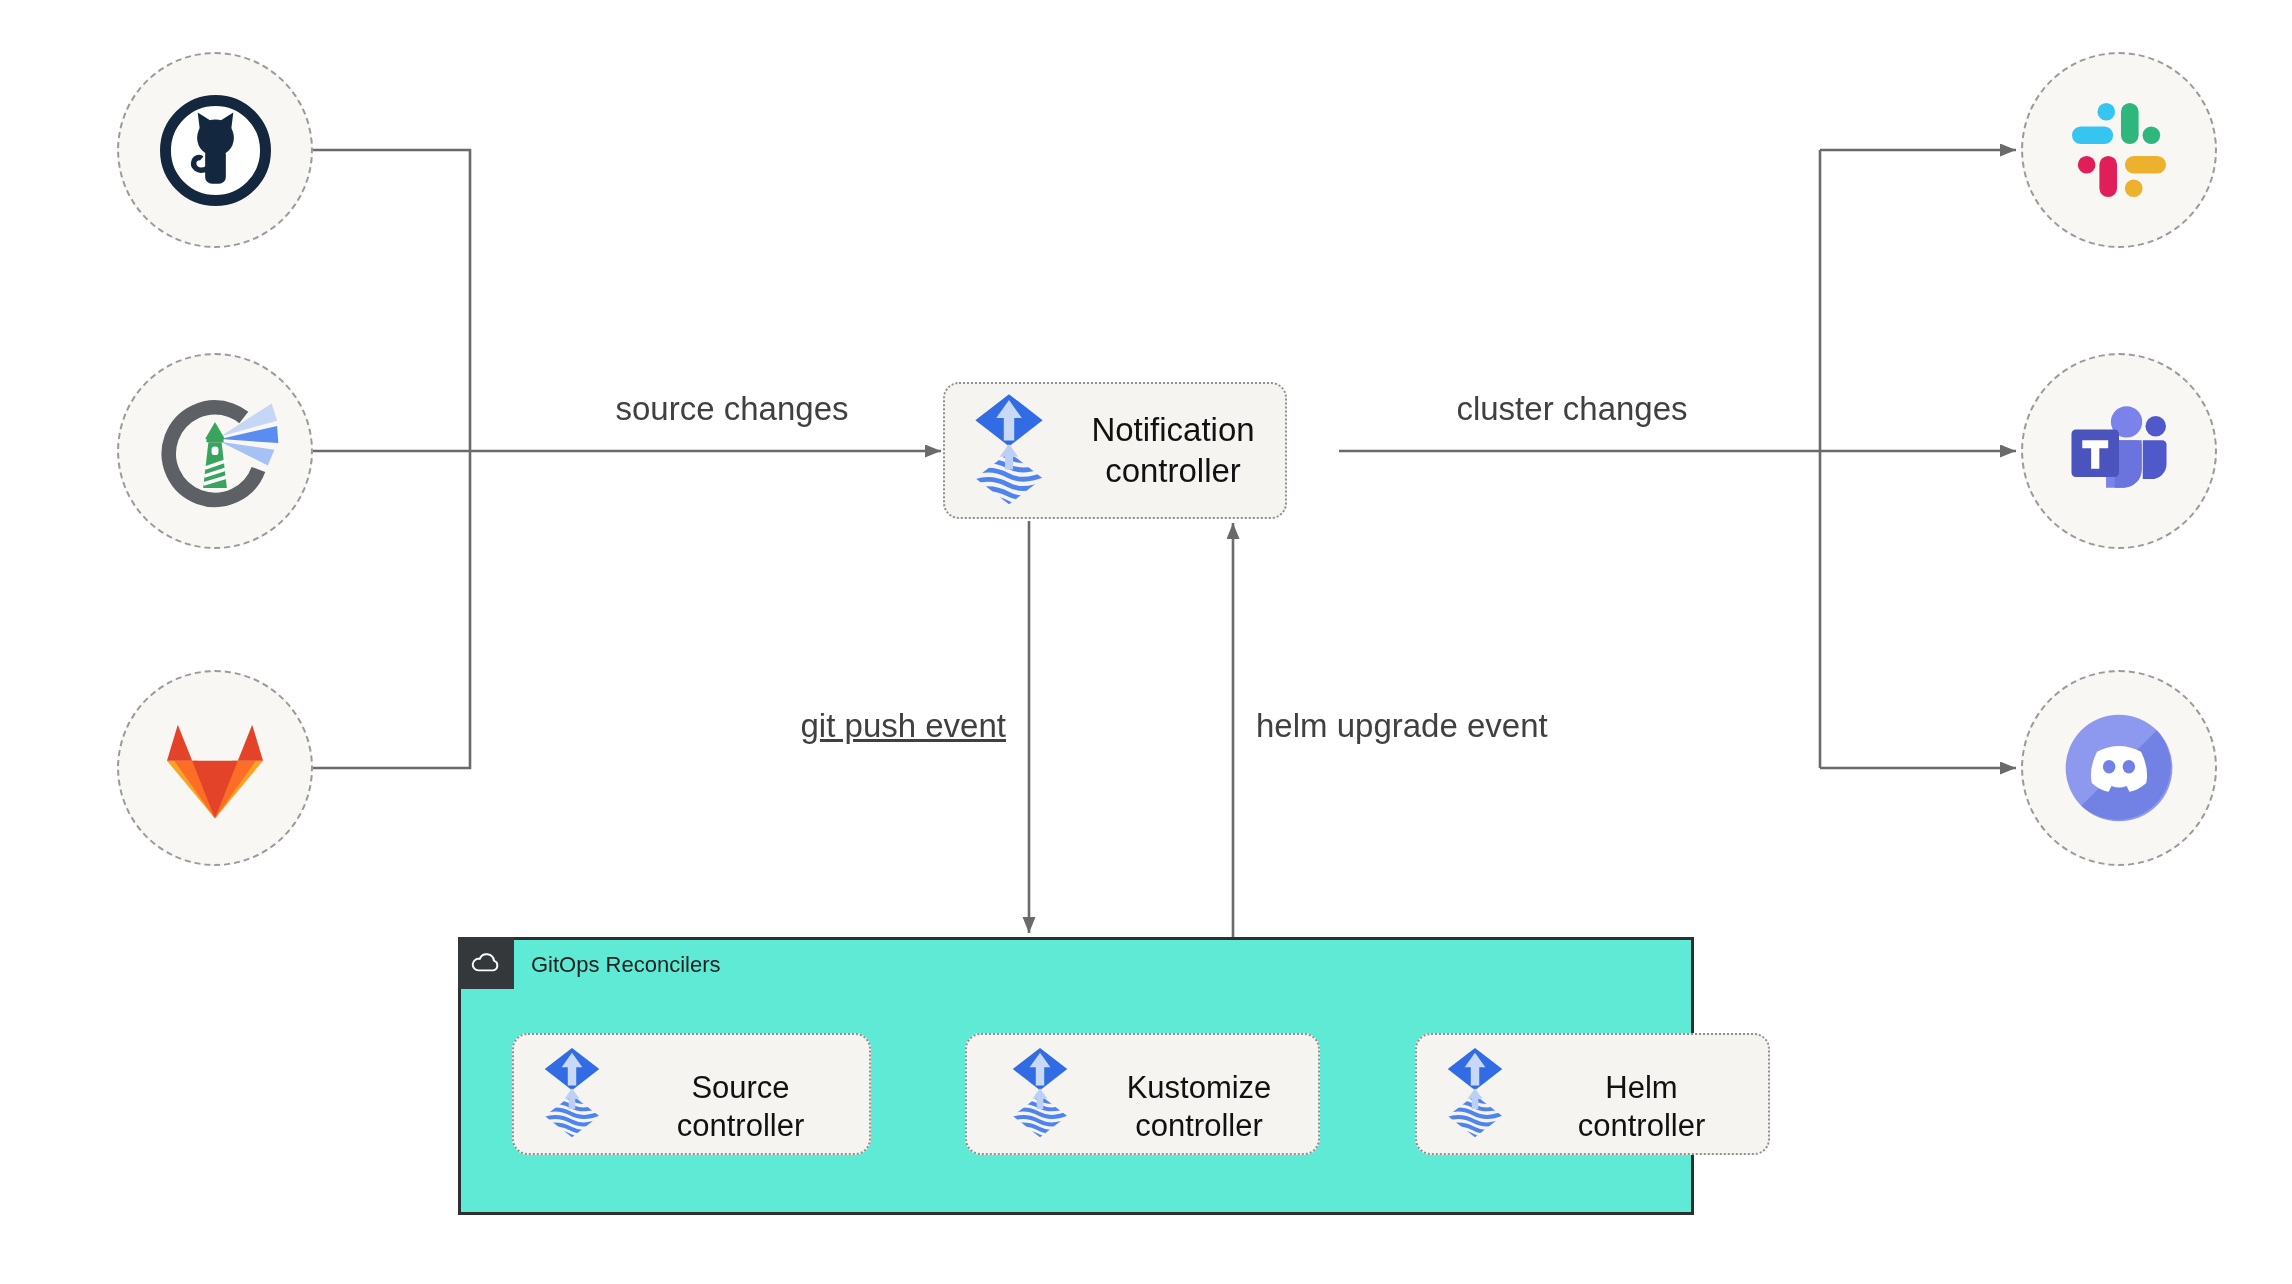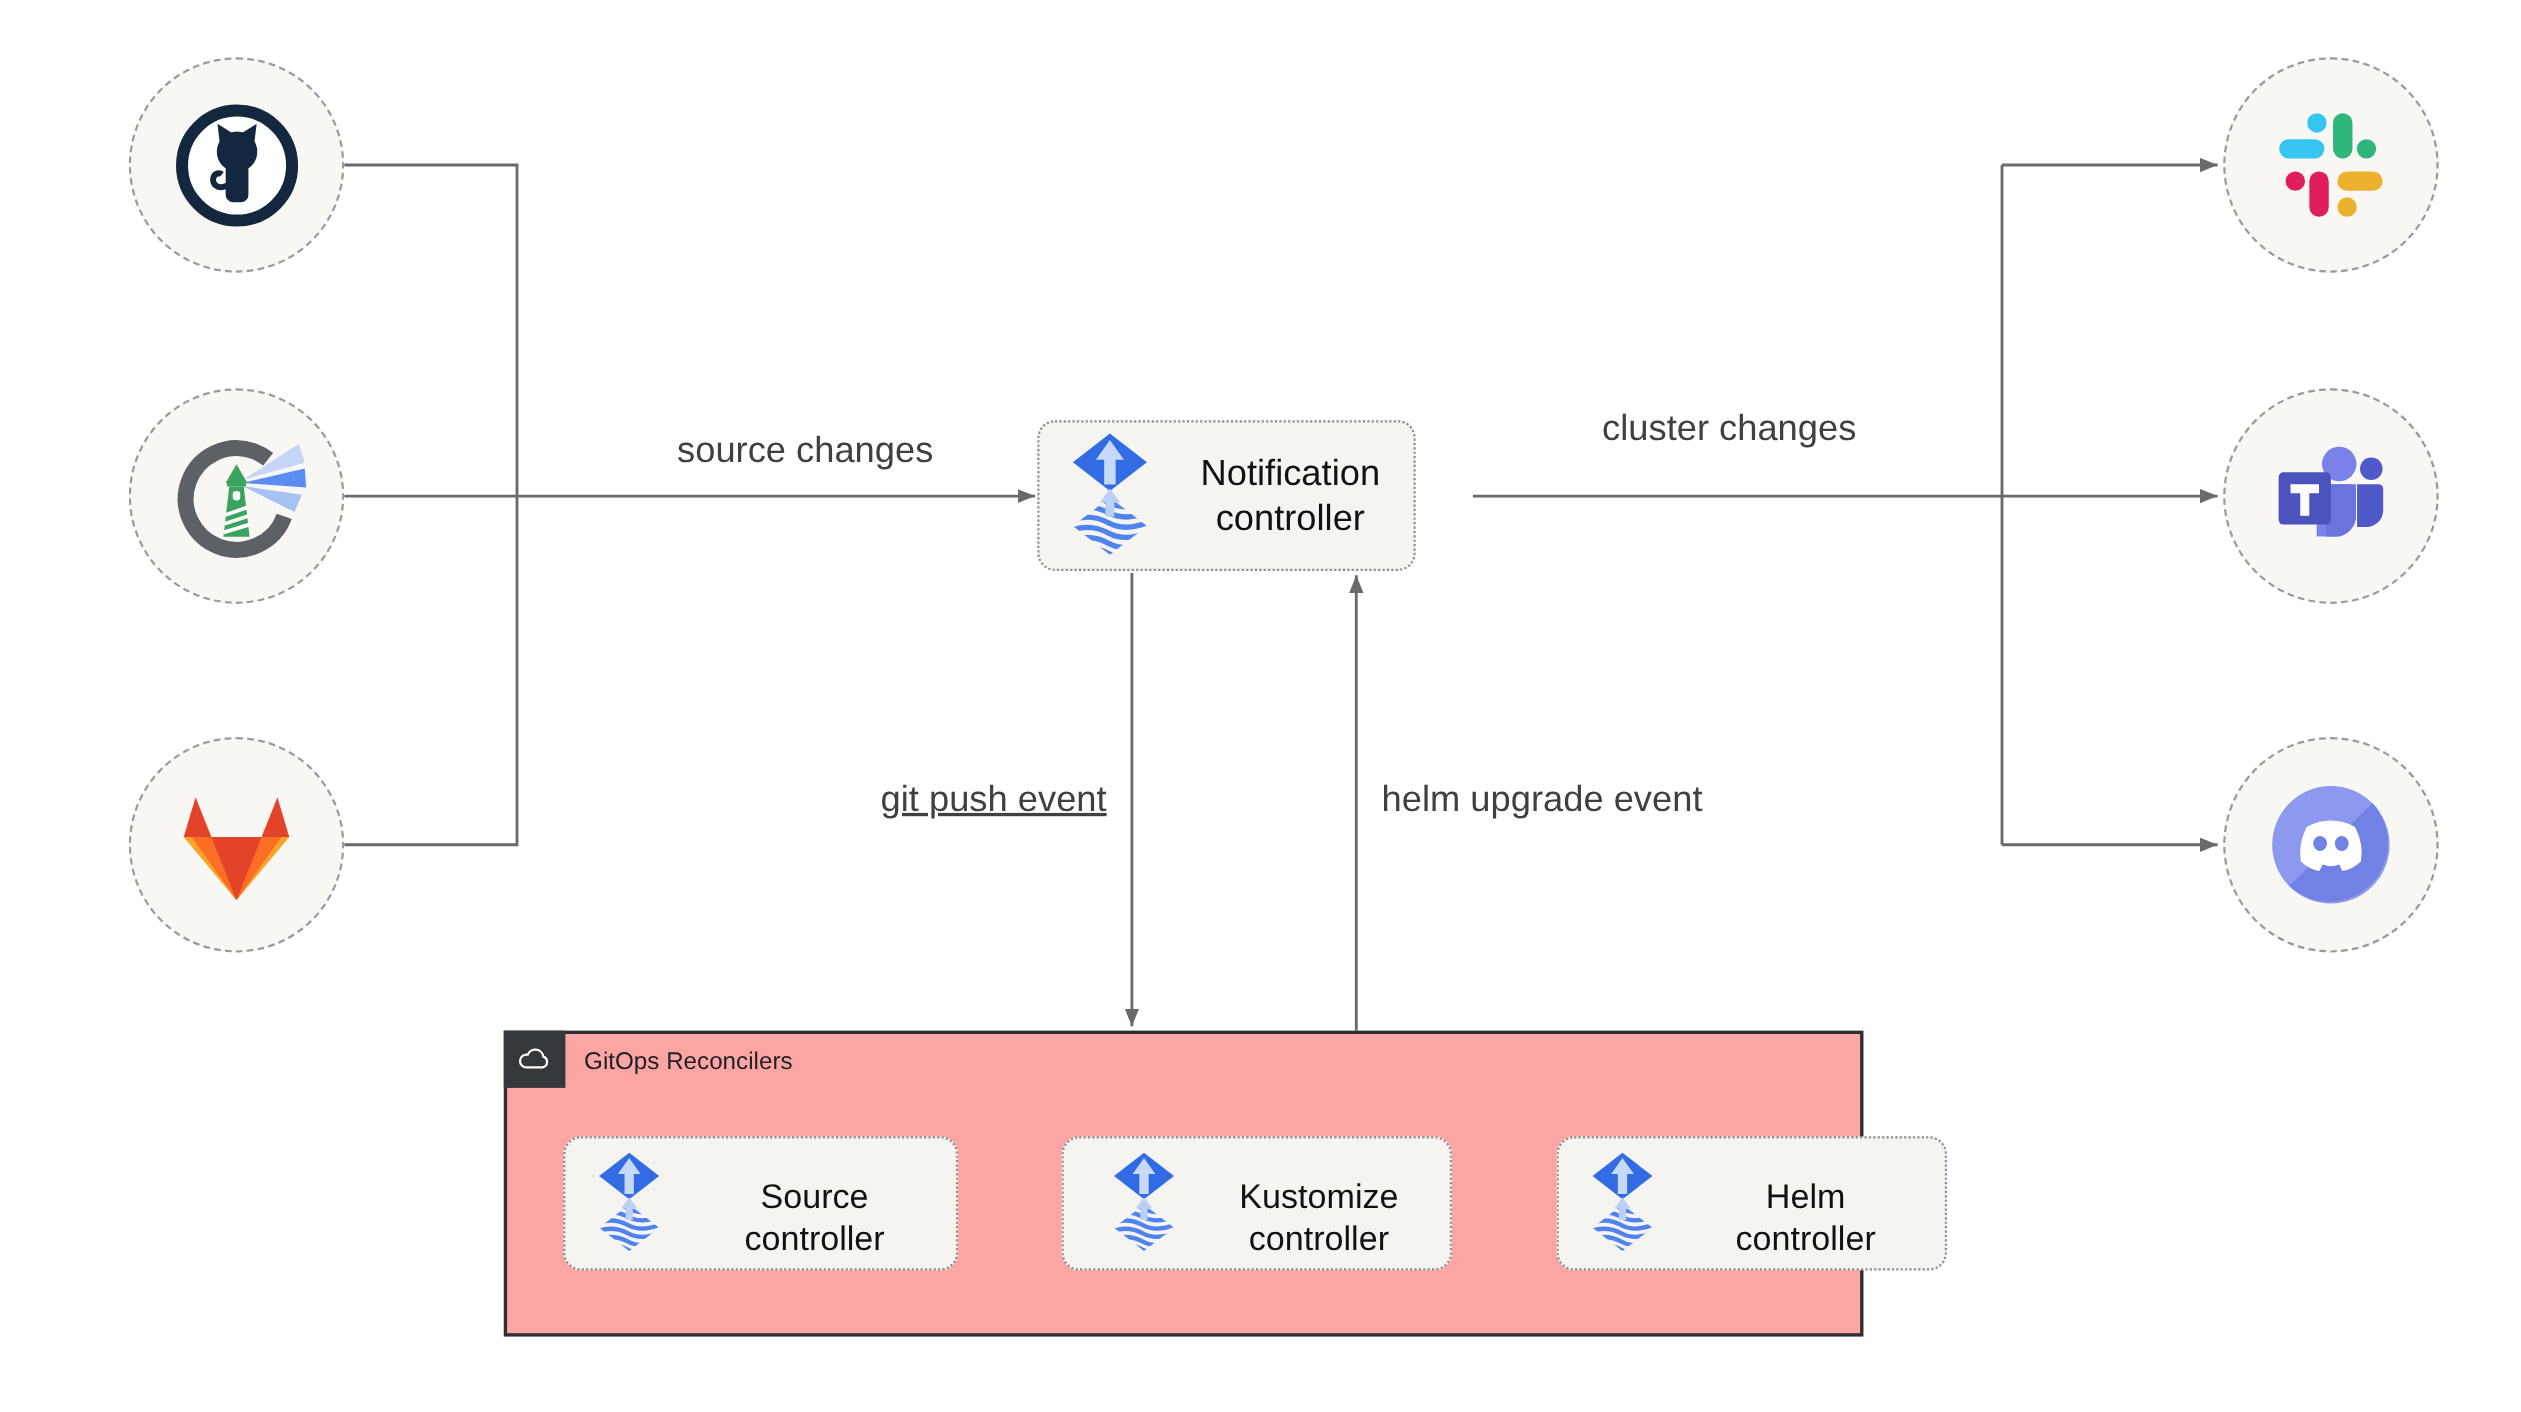--- a/index.html
+++ b/index.html
@@ -9,33 +9,33 @@
   .circle-node{position:absolute;width:196px;height:196px;border-radius:50%;
     border:2px dashed #9a9a9a;background:#f8f7f4;box-sizing:border-box;
     display:flex;align-items:center;justify-content:center;z-index:2;}
   .ctrl-box{position:absolute;background:#f5f4f1;border:2px dotted #8f8f8f;border-radius:16px;
     box-sizing:border-box;display:flex;align-items:center;z-index:3;}
   .ctrl-box .flux{flex:0 0 auto;}
   .ctrl-label{flex:1;text-align:center;white-space:pre-line;line-height:1.22;color:#111;}
   .notif{left:943px;top:382px;width:344px;height:137px;padding-left:26px;gap:24px;}
   .notif .ctrl-label{font-size:33px;padding-right:10px;}
   .reconcilers{position:absolute;left:458px;top:937px;width:1236px;height:278px;
-    border:3px solid #2d2f31;box-sizing:border-box;background:#fca5a5;z-index:2;}
+    border:3px solid #2d2f31;box-sizing:border-box;background:#5eead4;z-index:2;}
   .corner-badge{position:absolute;left:-3px;top:-3px;width:56px;height:52px;background:#35383a;
     display:flex;align-items:center;justify-content:center;}
   .container-title{position:absolute;left:70px;top:0;height:50px;display:flex;align-items:center;
     font-size:22px;color:#222;}
   .rec-box{height:122px;top:93px;padding-left:28px;gap:18px;}
   .rec-box .ctrl-label{font-size:31px;padding-right:8px;margin-top:25px;}
   .rec-source{left:51px;width:359px;}
   .rec-kustomize{left:504px;width:355px;padding-left:43px;}
   .rec-helm{left:954px;width:355px;}
   .edge-label{position:absolute;font-size:33px;color:#404040;z-index:4;white-space:nowrap;}
   .el-source{left:732px;top:428px;transform:translate(-50%,-100%);}
-  .el-cluster{left:1572px;top:408px;transform:translate(-50%,-100%);}
+  .el-cluster{left:1572px;top:428px;transform:translate(-50%,-100%);}
   .el-gitpush{left:1006px;top:726px;transform:translate(-100%,-50%);text-decoration:underline;}
   .el-helmup{left:1256px;top:726px;transform:translate(0,-50%);}
 </style>
 </head>
 <body>
 
 <div class="stage">
 
   <svg width="0" height="0" style="position:absolute" aria-hidden="true">
     <defs>

